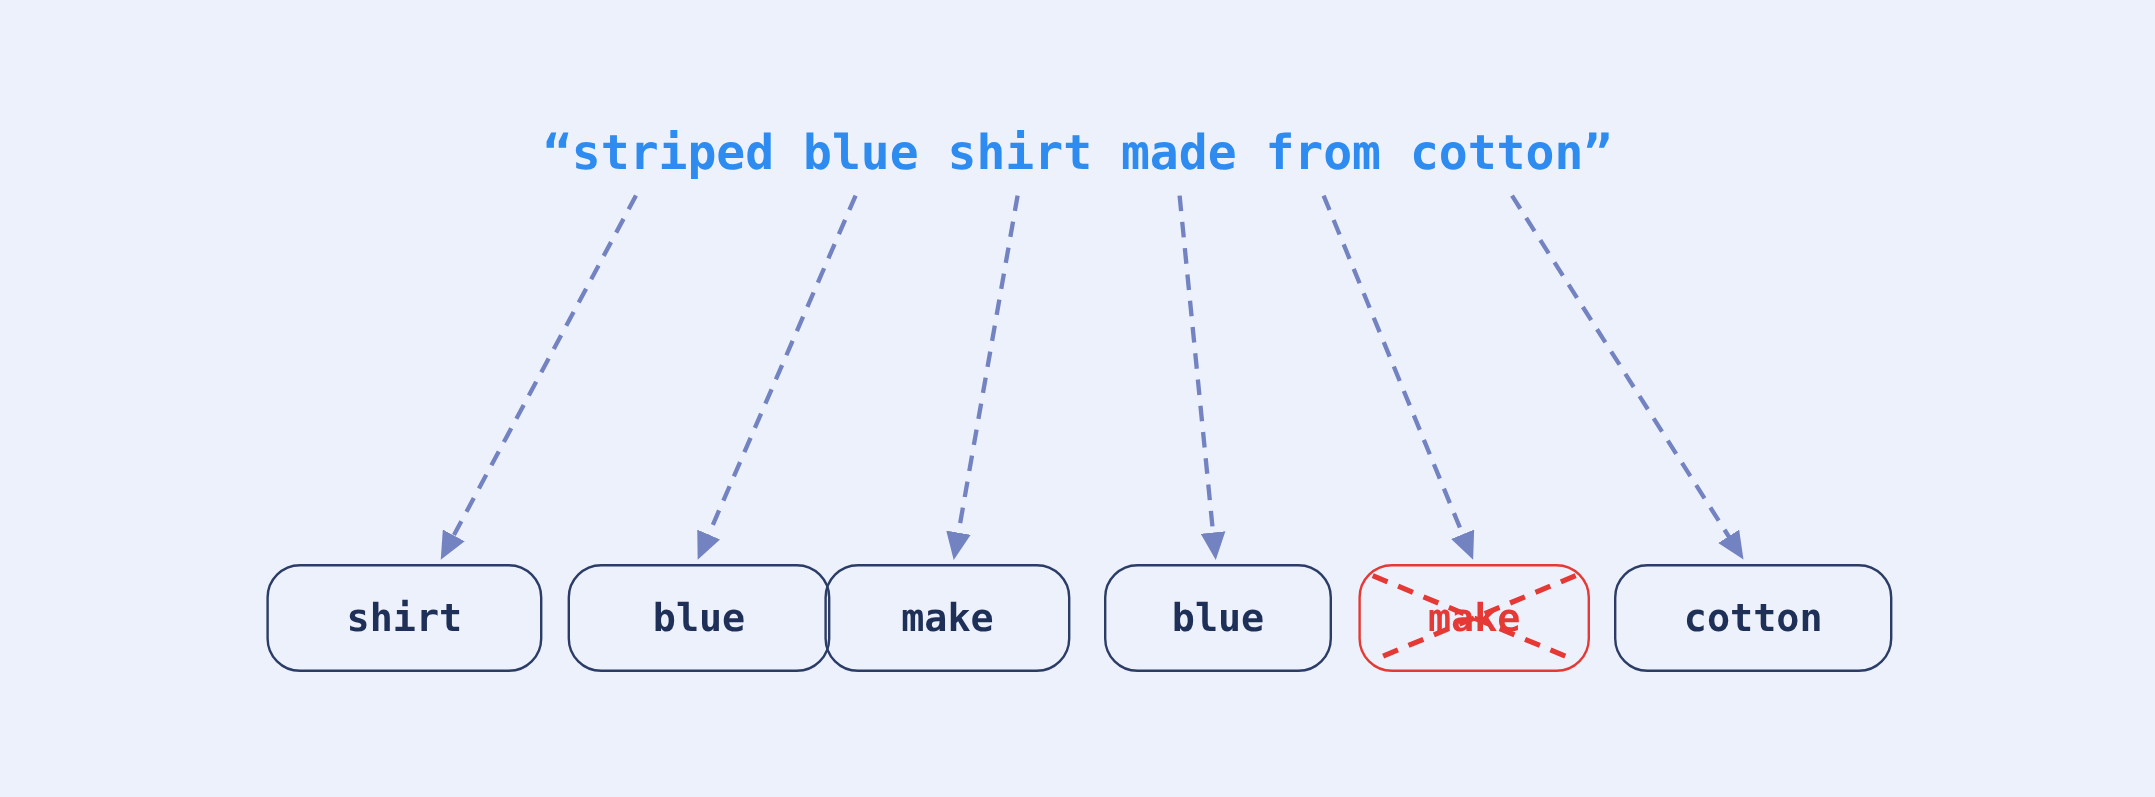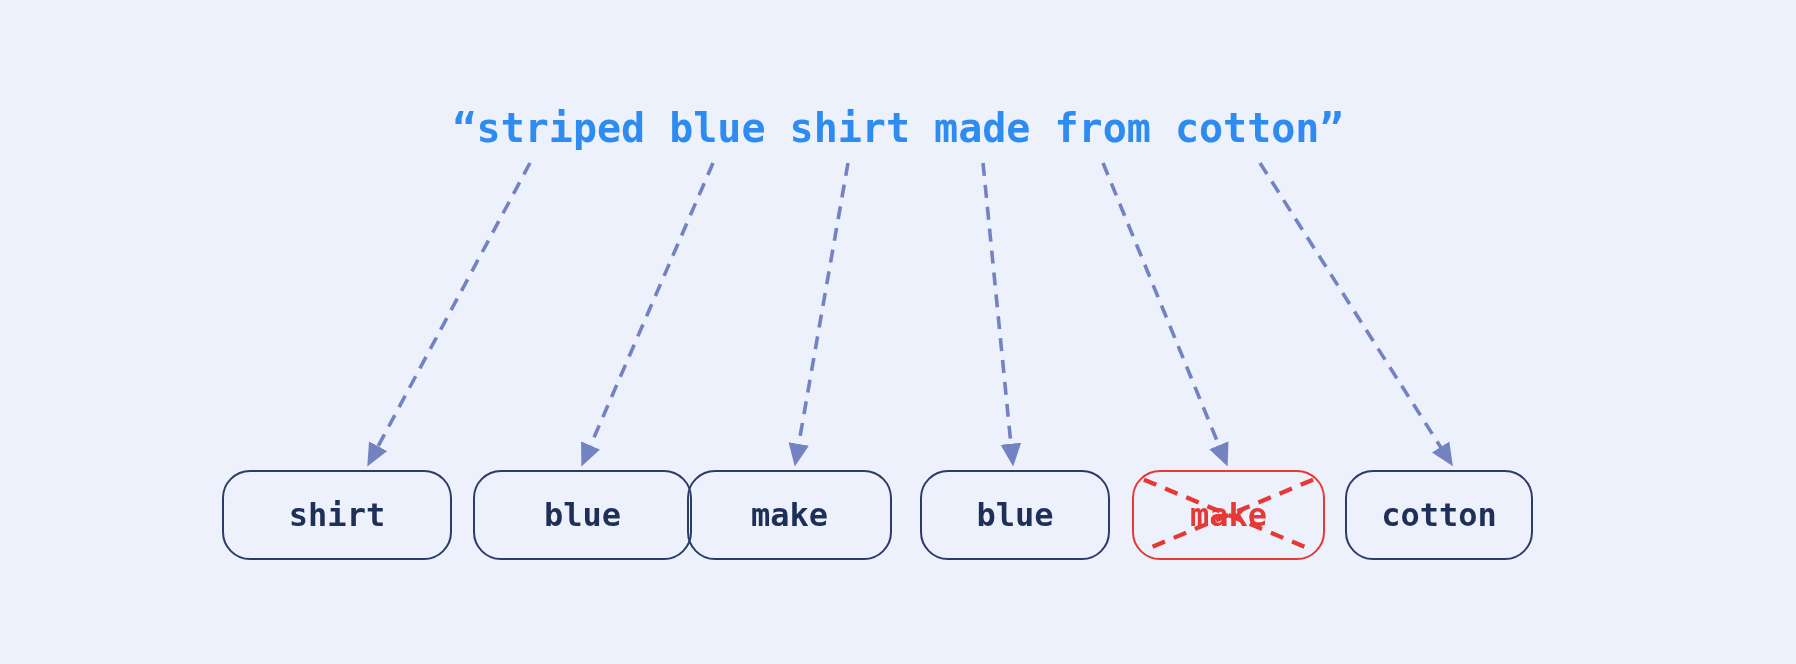--- a/index.html
+++ b/index.html
@@ -103,17 +103,17 @@
       <div class="token-box" style="left: 920px; width: 190px;">
         <span class="token-label">blue</span>
       </div>
       <div class="token-box removed" style="left: 1132px; width: 193px;">
         <span class="token-label">make</span>
         <svg class="x-overlay" viewBox="0 0 193 90">
           <line x1="8" y1="8" x2="185" y2="82" stroke="#e53935" stroke-width="4.5" stroke-dasharray="14 10"></line>
           <line x1="185" y1="8" x2="8" y2="82" stroke="#e53935" stroke-width="4.5" stroke-dasharray="14 10"></line>
         </svg>
       </div>
-      <div class="token-box" style="left: 1345px; width: 188px;">
+      <div class="token-box" style="left: 1345px; width: 232px;">
         <span class="token-label">cotton</span>
       </div>
     </div>
 </div>
 
 </body></html>

